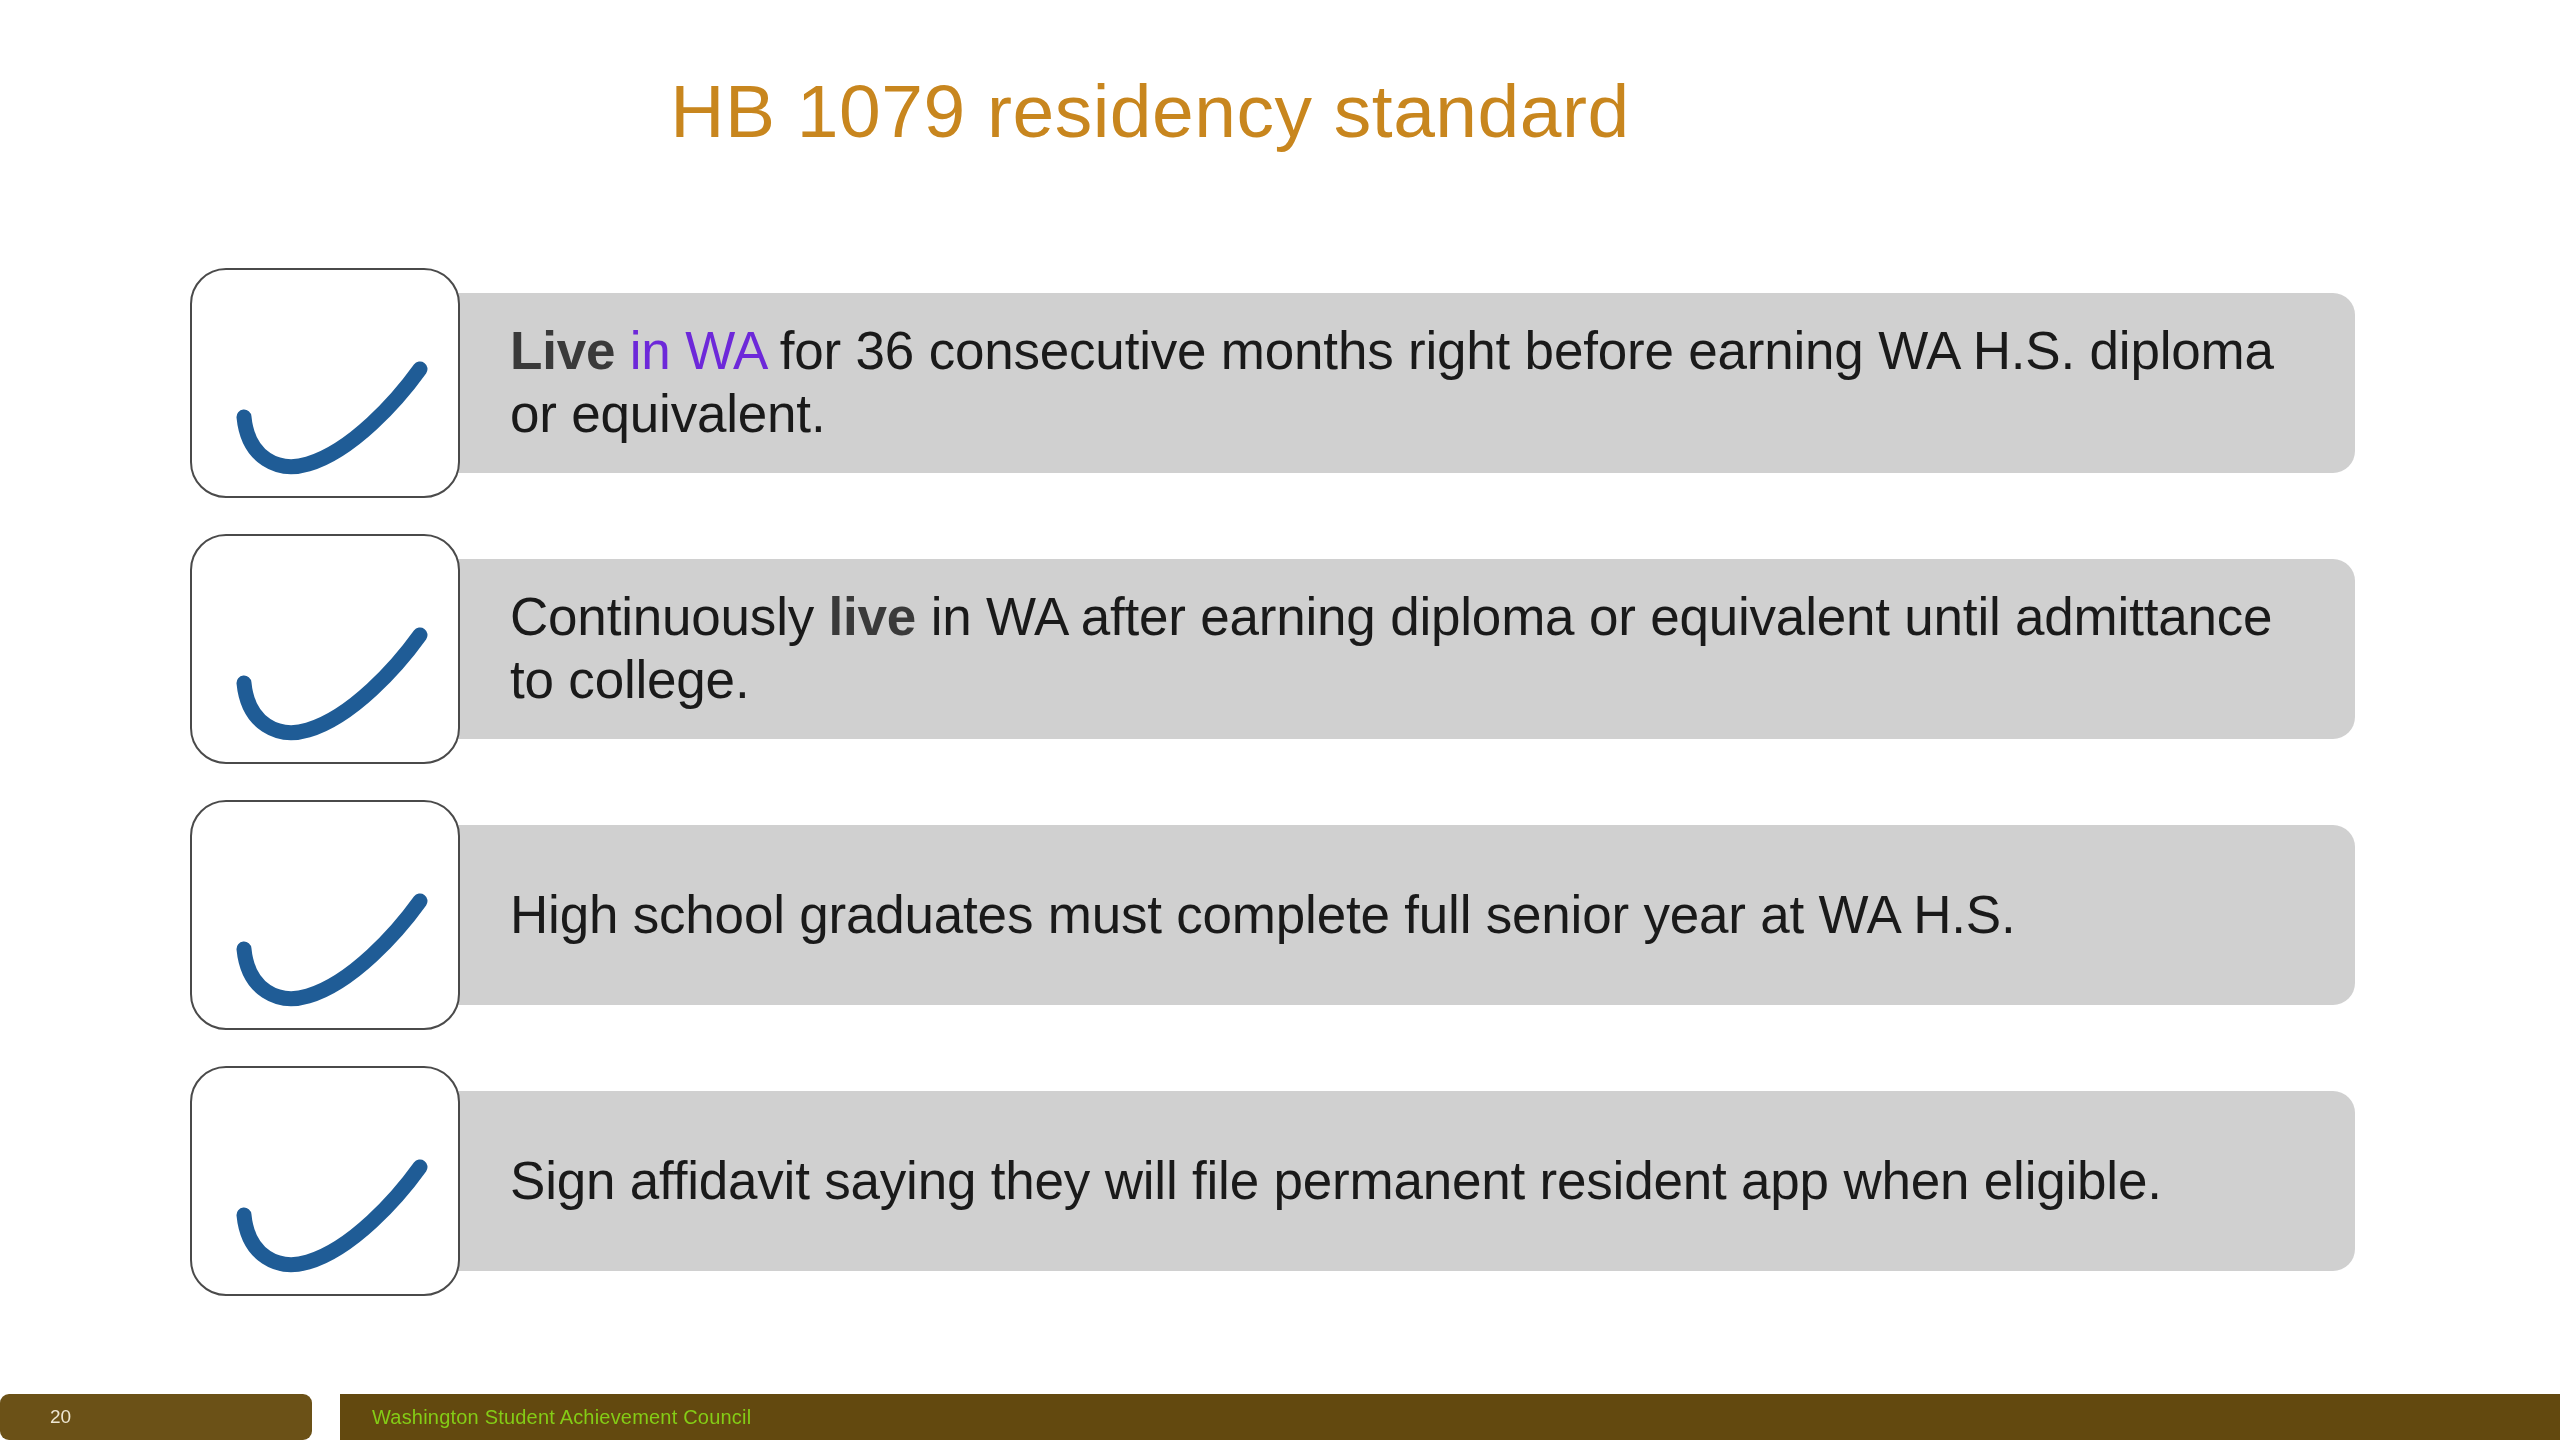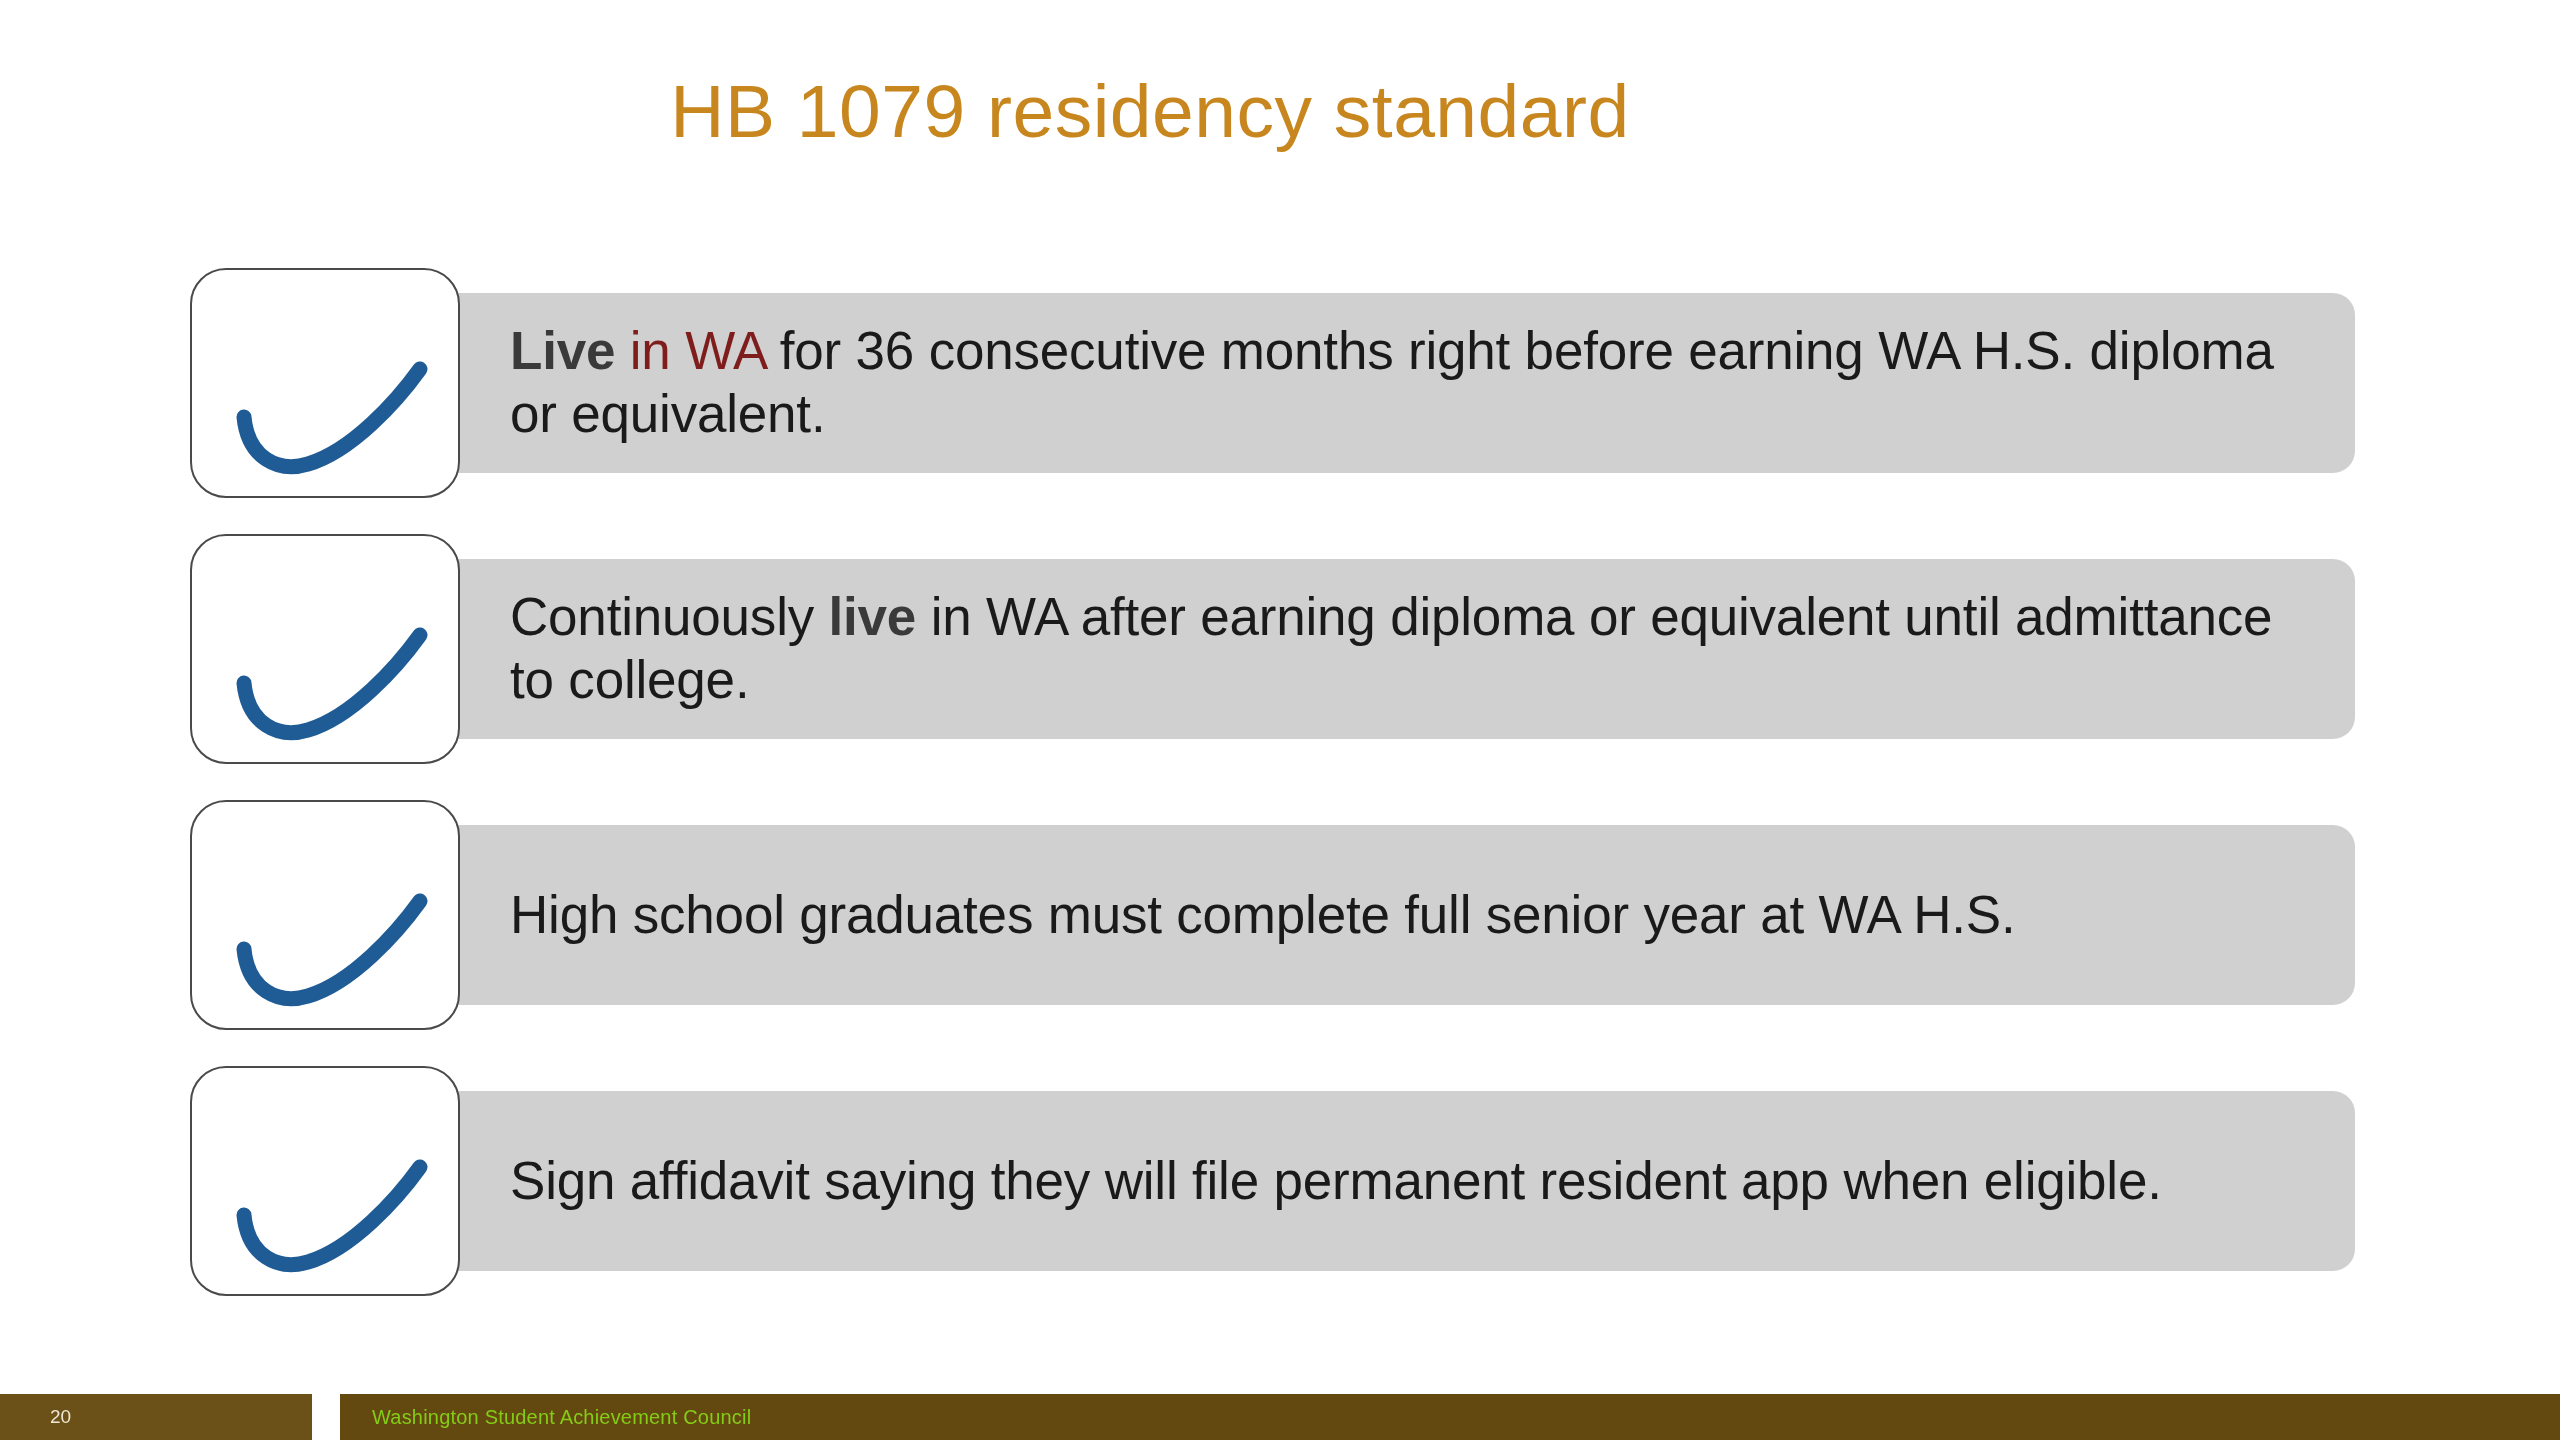--- a/index.html
+++ b/index.html
@@ -57,21 +57,21 @@
   .bar-text {
     padding-left:210px;
     padding-right:60px;
     font-size:53px;
     line-height:1.18;
     color:#1a1a1a;
     font-weight:400;
     letter-spacing:-0.2px;
   }
   .bar-text b { font-weight:700; color:#3a3a3a; }
-  .bar-text .muted { color:#7f1d1d; }
+  .bar-text .muted { color:#6d28d9; }
 
   
   .check-box {
     position:absolute;
     left:190px;
     top:0;
     width:270px;
     height:230px;
     background:#ffffff;
     border:2px solid #4a4a4a;
@@ -90,21 +90,21 @@
     position:absolute;
     left:0; bottom:0;
     width:2560px;
     height:46px;
   }
   .footer-slideno {
     position:absolute;
     left:0; bottom:0;
     width:312px; height:46px;
     background:#6B5117;
-    display:flex; align-items:center;
+    display:flex; align-items:center;border-radius:9px;
   }
   .footer-slideno span {
     padding-left:50px;
     color:#EDE6D2;
     font-size:19px;
     font-weight:400;
   }
   .footer-org {
     position:absolute;
     left:340px; bottom:0;

